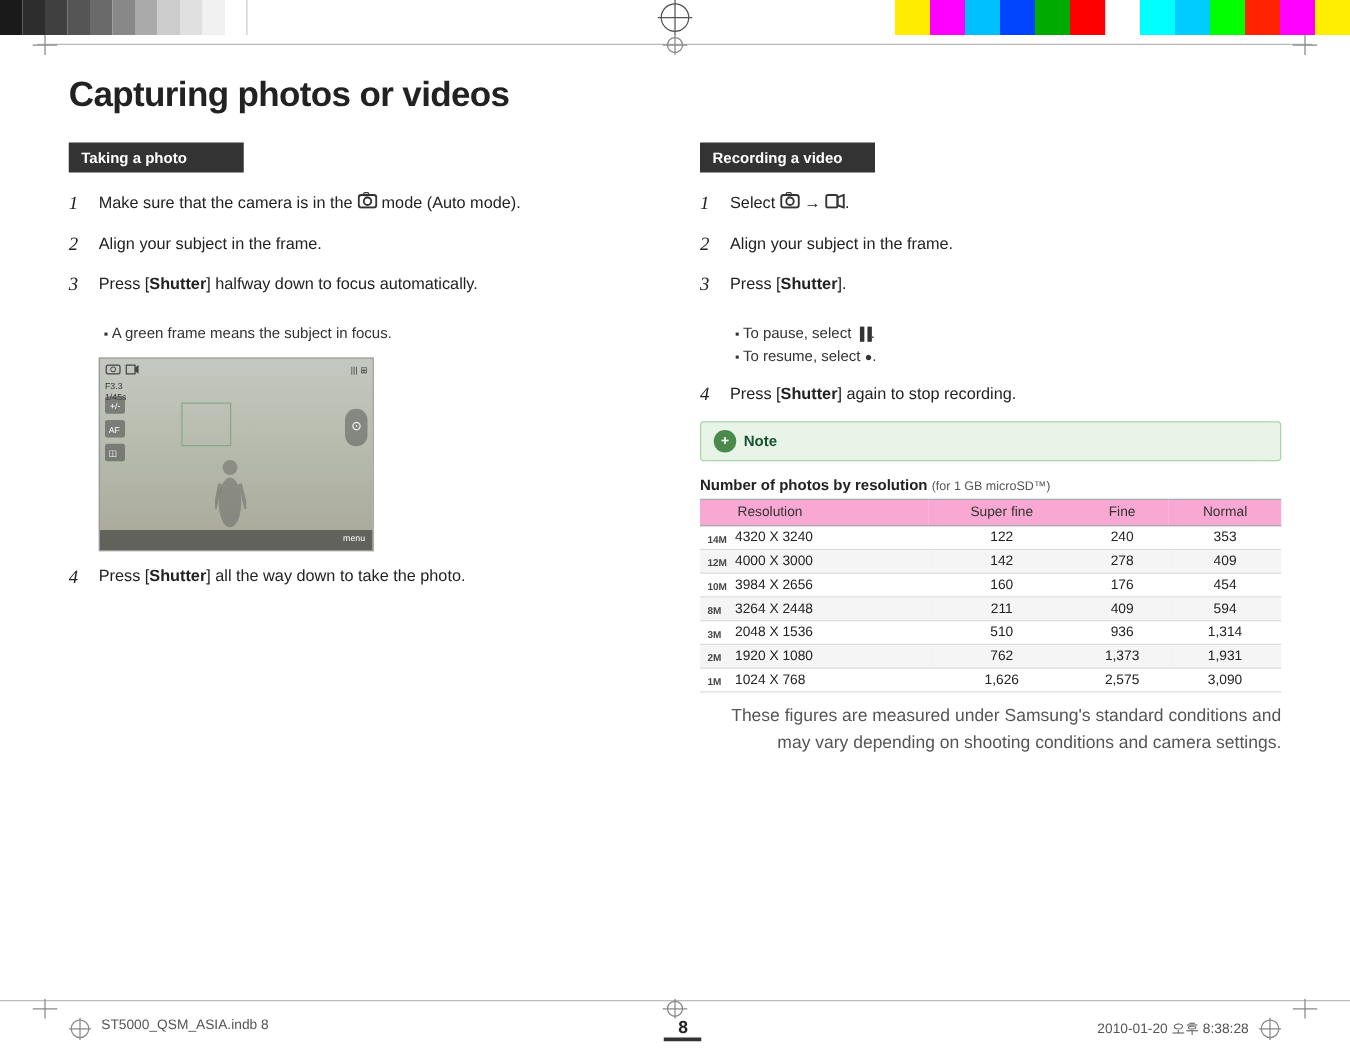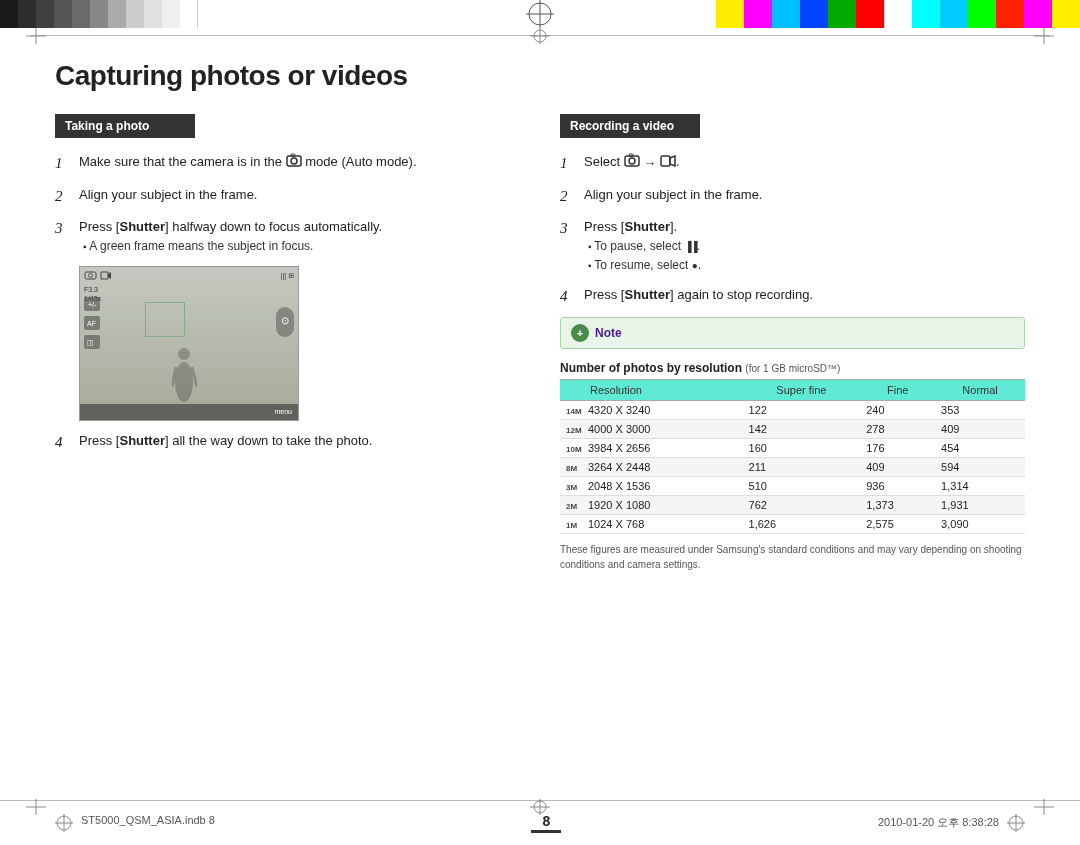--- a/index.html
+++ b/index.html
@@ -123,21 +123,21 @@
       color: #222;
       line-height: 1.5;
     }
 
     .step-text strong {
       font-weight: bold;
     }
 
     .sub-bullets {
       list-style: none;
-      margin-top: 0;
+      margin-top: 20px;
       padding-left: 4px;
     }
 
     .sub-bullets li {
       font-size: 12px;
       color: #333;
       line-height: 1.6;
     }
 
     .sub-bullets li::before {
@@ -231,21 +231,21 @@
       font-weight: bold;
       display: flex;
       align-items: center;
       justify-content: center;
       flex-shrink: 0;
     }
 
     .note-label {
       font-size: 12px;
       font-weight: bold;
-      color: #4c1d95;
+      color: #14532d;
     }
 
     
     .table-title {
       font-size: 12px;
       font-weight: bold;
       color: #222;
       margin-bottom: 4px;
     }
 
@@ -256,21 +256,21 @@
     }
 
     .resolution-table {
       width: 100%;
       border-collapse: collapse;
       font-size: 11.5px;
       margin-bottom: 8px;
     }
 
     .resolution-table thead tr {
-      background: #5eead4;
+      background: #f9a8d4;
       border-top: 1px solid #aaa;
       border-bottom: 1px solid #aaa;
     }
 
     .resolution-table thead th {
       padding: 4px 6px;
       text-align: center;
       font-weight: normal;
       font-size: 11px;
       color: #333;
@@ -284,42 +284,44 @@
     .resolution-table tbody tr {
       border-bottom: 1px solid #ddd;
     }
 
     .resolution-table tbody tr:nth-child(even) {
       background: #f5f5f5;
     }
 
     .resolution-table tbody td {
       padding: 3px 6px;
+      text-align: center;
       font-size: 11px;
       color: #222;
     }
 
     .resolution-table tbody td:first-child {
       text-align: left;
       display: flex;
       align-items: center;
       gap: 4px;
     }
 
     .res-icon {
       font-size: 9px;
       color: #333;
       min-width: 18px;
       display: inline-block;
     }
 
     .table-note {
-      font-size: 10px;
+      font-size: 14px;
       color: #555;
       line-height: 1.5;
+      text-align: right;
     }
 
     
     .bottom-bar {
       position: absolute;
       bottom: 0;
       left: 0;
       right: 0;
       height: 45px;
       display: flex;

